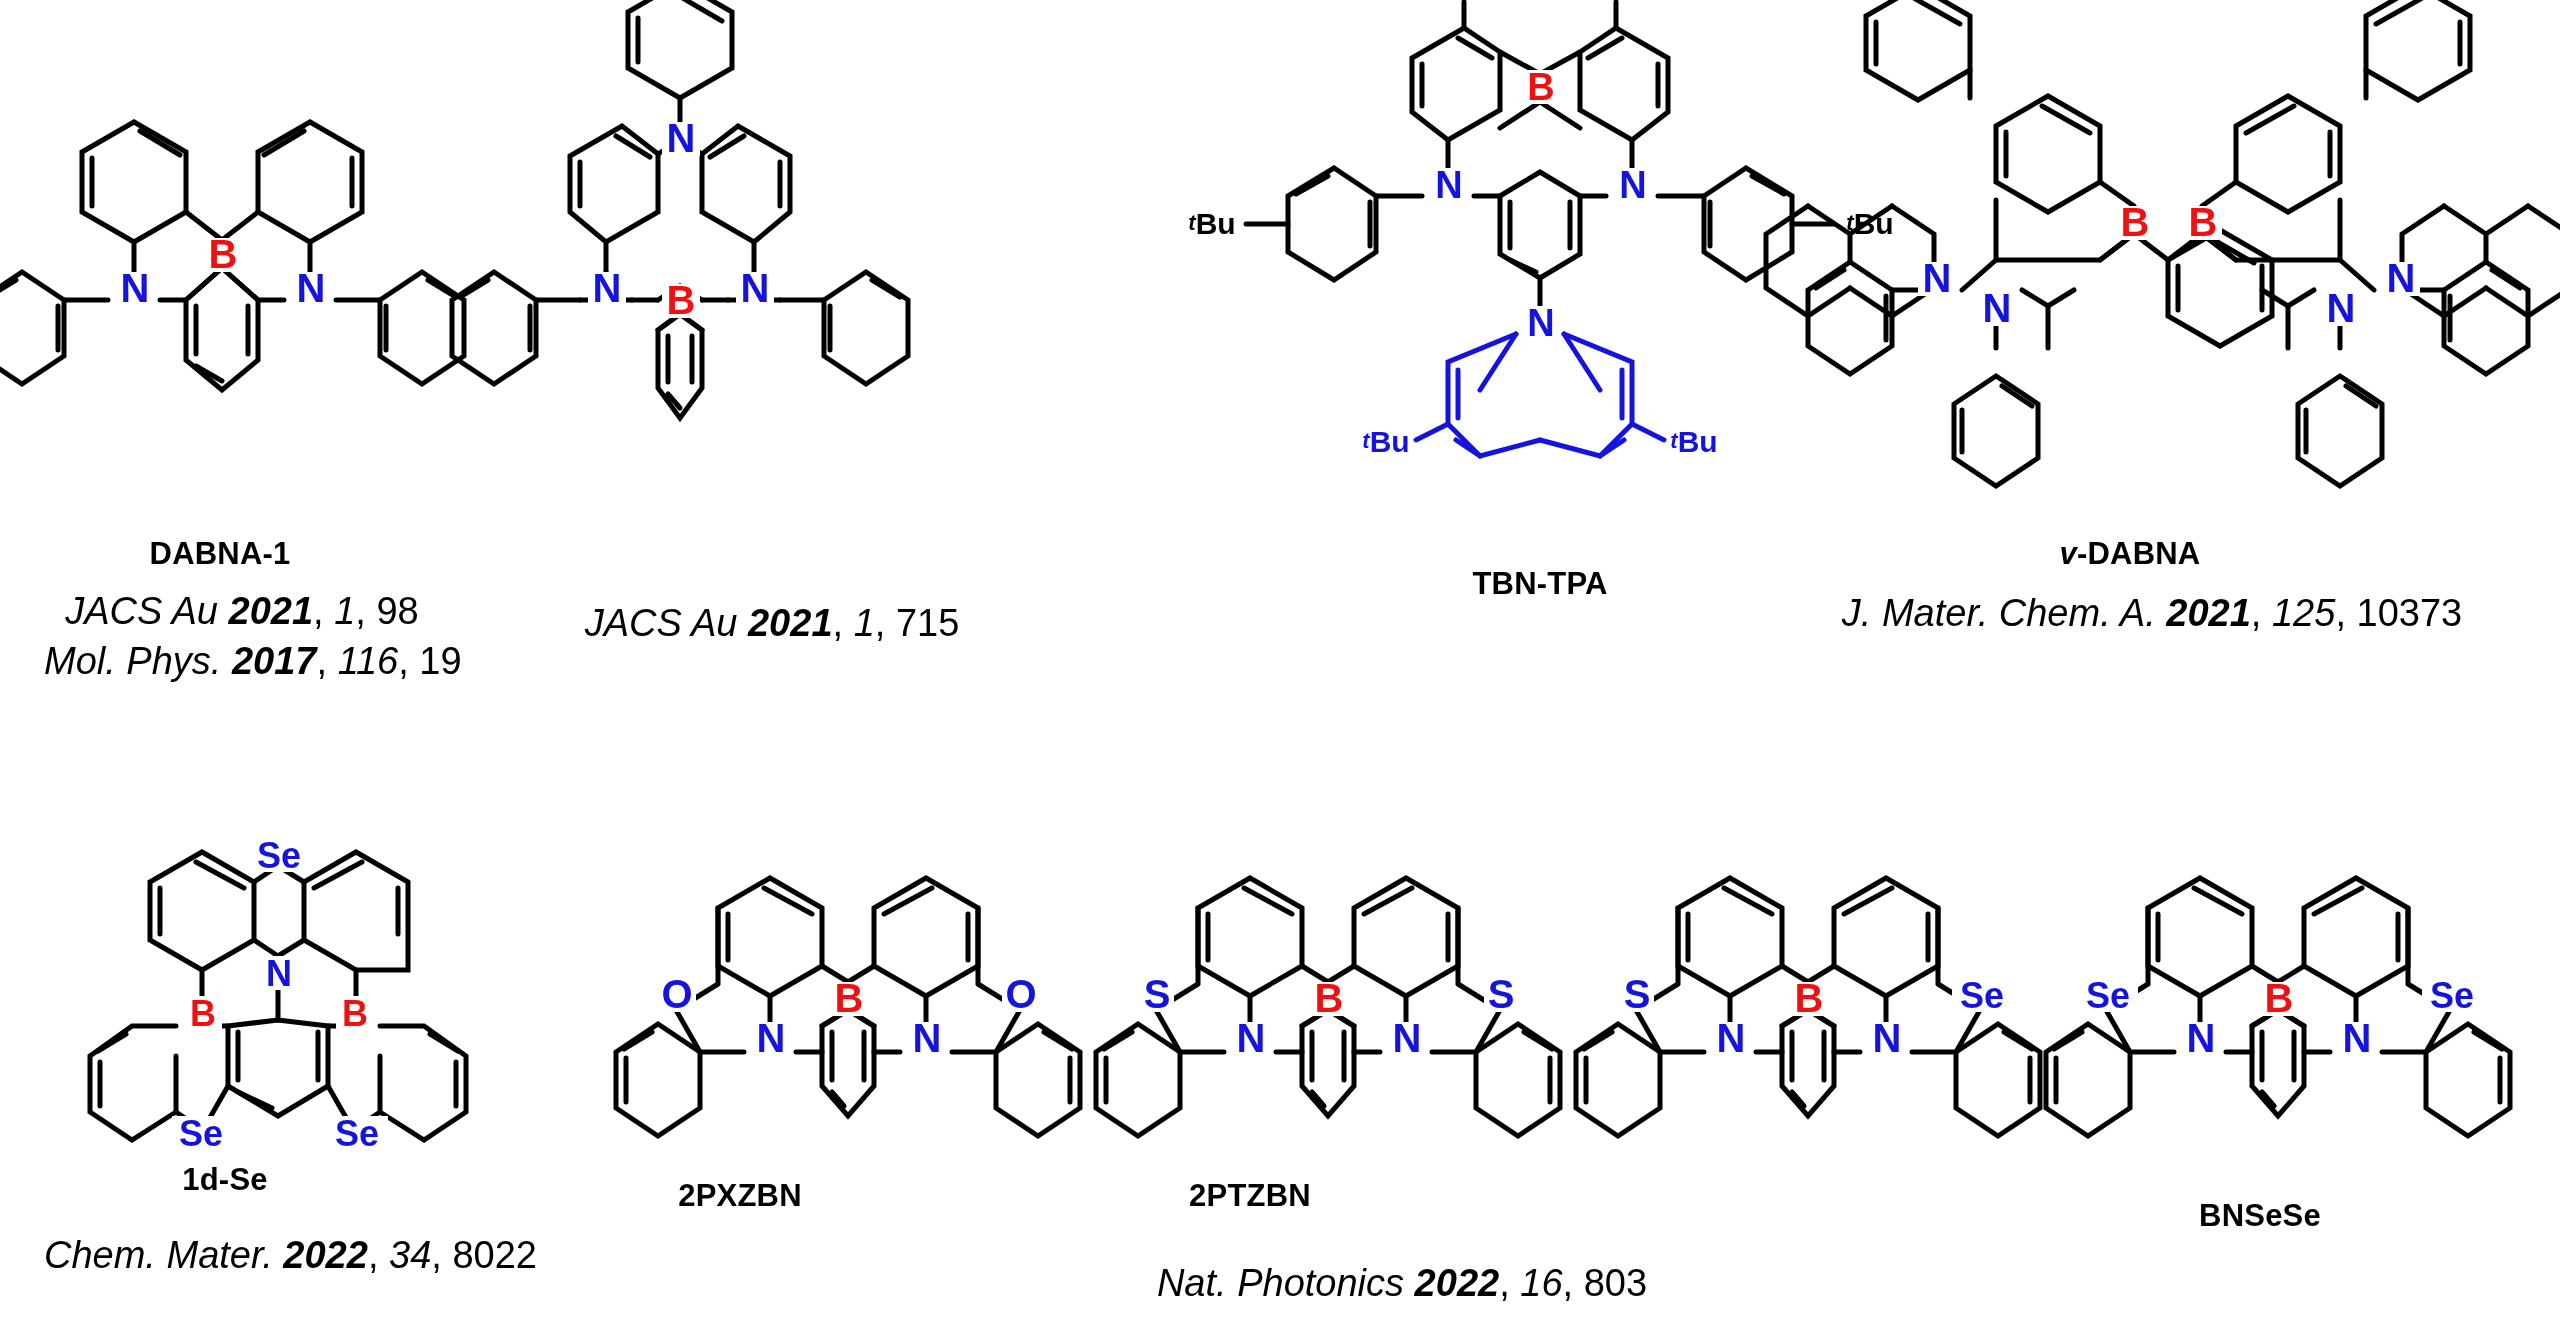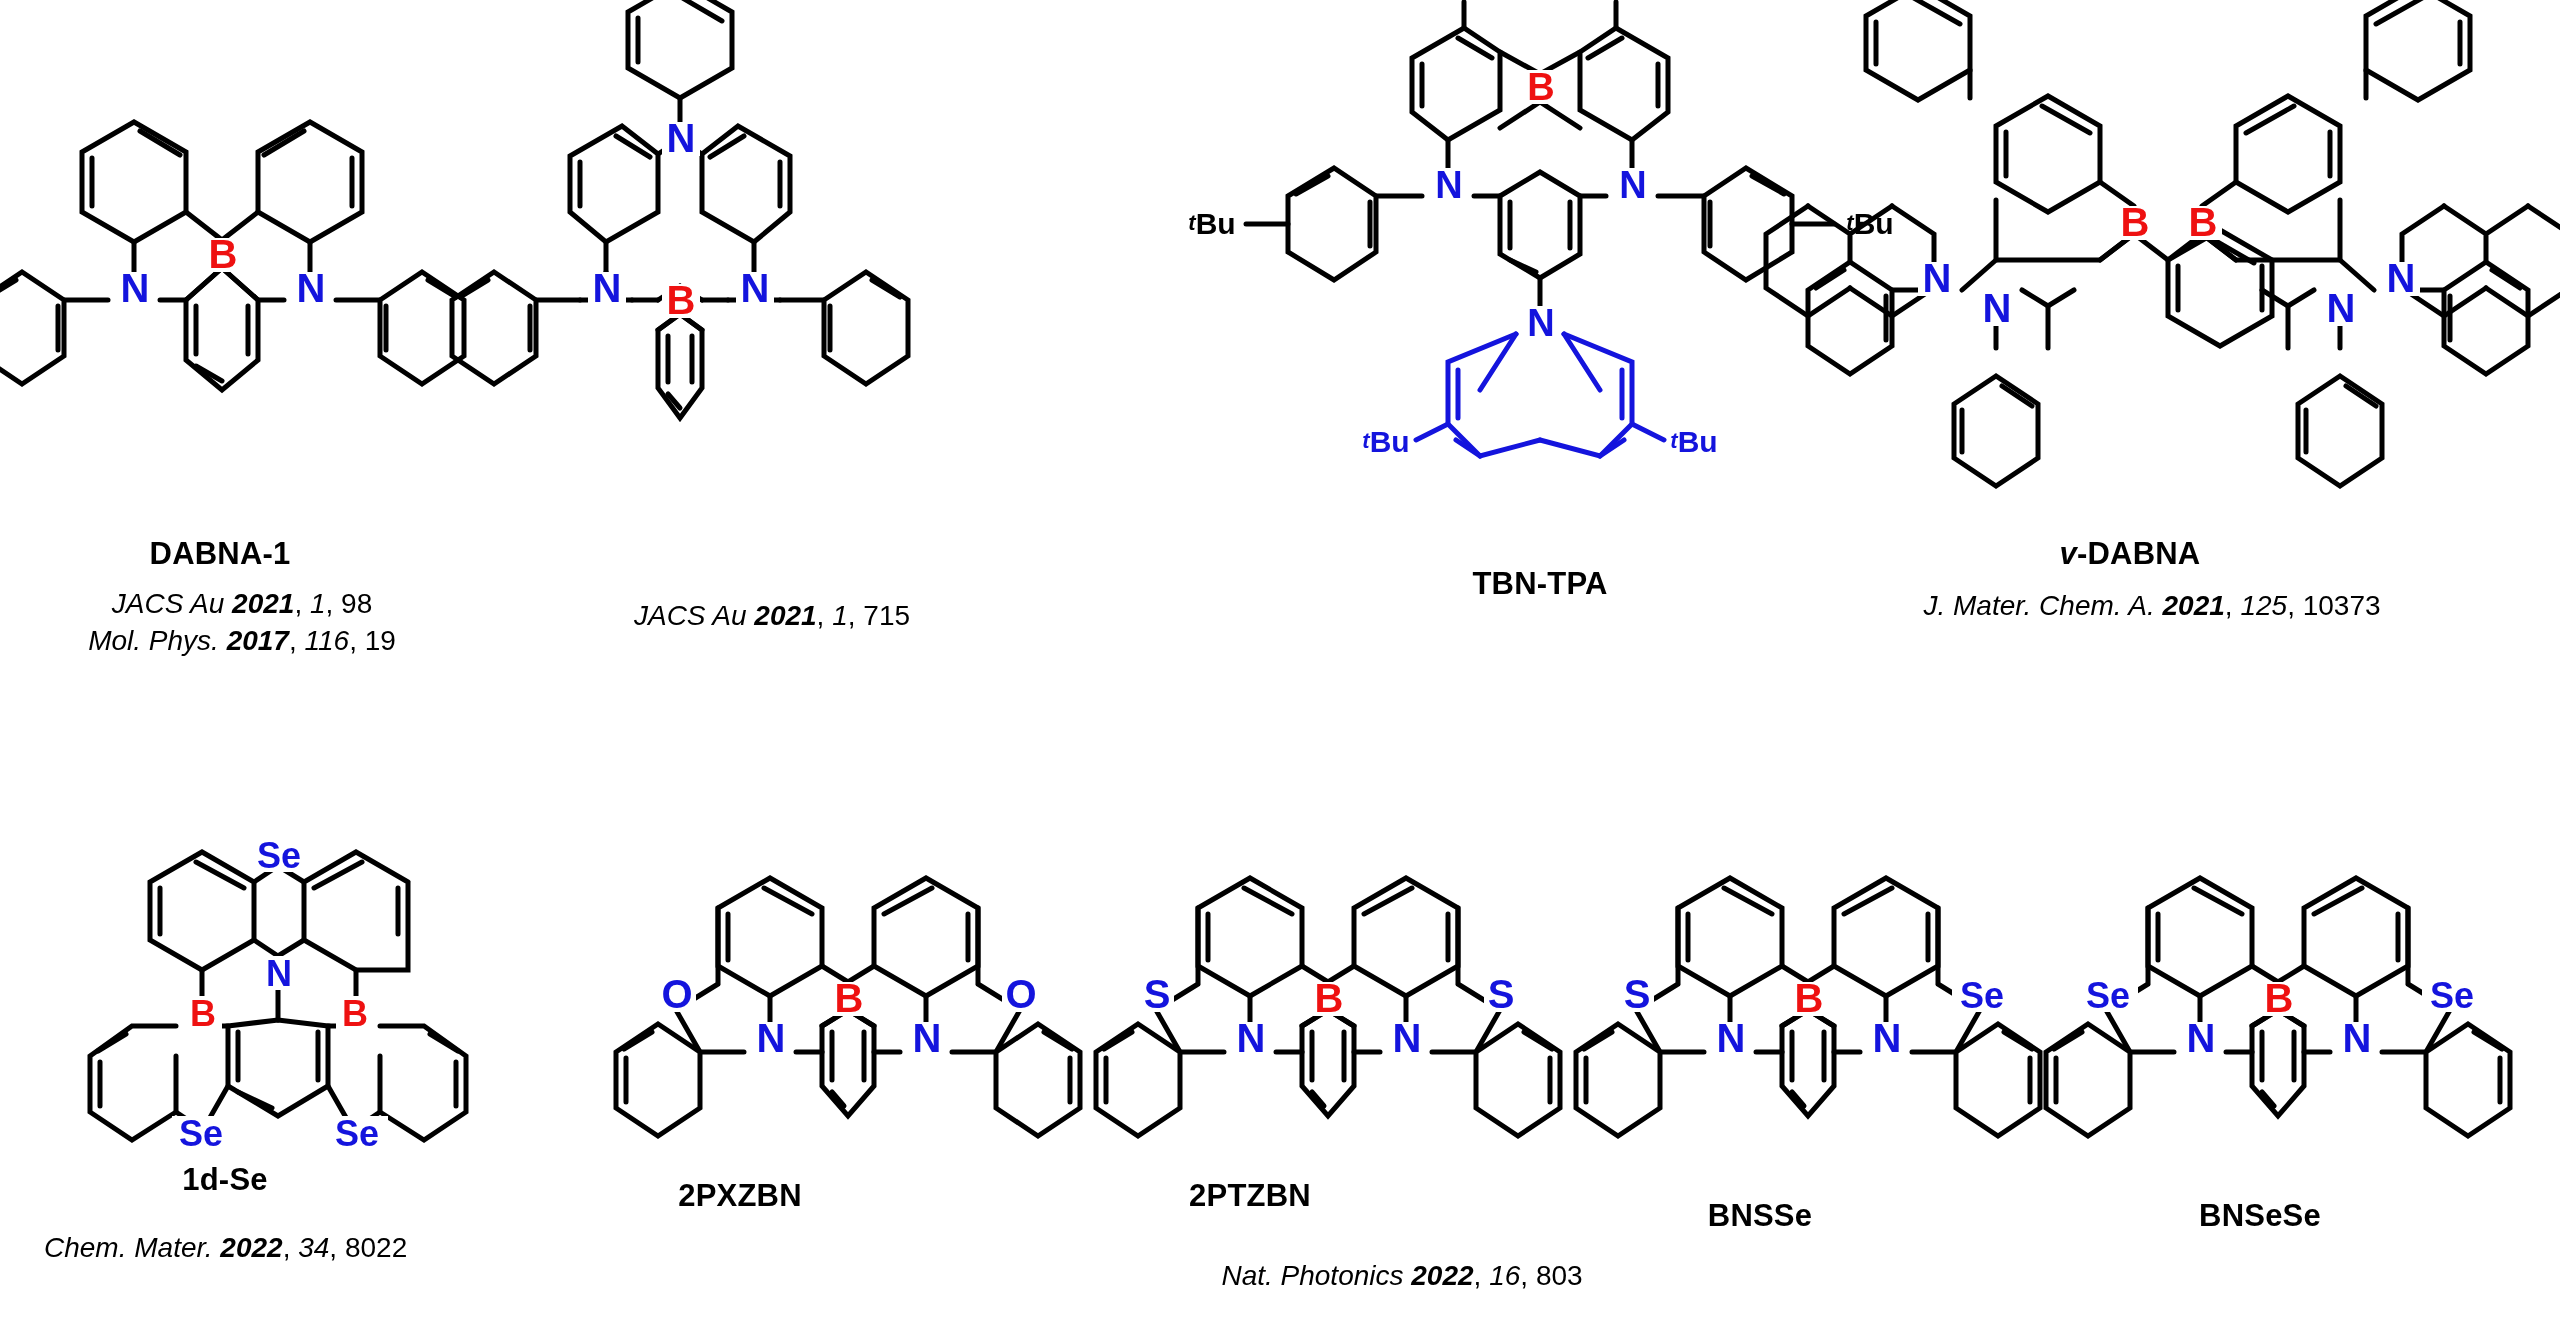--- a/index.html
+++ b/index.html
@@ -3,21 +3,21 @@
 <meta charset="utf-8">
 <style>
   html,body{margin:0;padding:0;background:#ffffff;}
   body{width:2560px;height:1333px;font-family:"Liberation Sans",sans-serif;overflow:hidden;position:relative;}
   #figure{position:relative;width:2560px;height:1333px;background:#fff;}
   .panel{position:absolute;}
   .struct{position:absolute;left:0;top:0;}
   .cap{position:absolute;text-align:center;white-space:nowrap;}
   .name{font-weight:bold;font-size:31px;color:#000;letter-spacing:.2px;}
   .name .it{font-style:italic;}
-  .ref{font-size:28px;font-style:italic;color:#000;white-space:nowrap;line-height:1.32;padding-left:44px;}
+  .ref{font-size:38px;font-style:italic;color:#000;white-space:nowrap;line-height:1.32;padding-left:44px;}
   .ref b{font-weight:bold;font-style:italic;}
   .ref .vol{font-style:italic;}
   .ref .pg{font-style:normal;}
   .ref .sep{font-style:normal;}
   .reflines{position:absolute;text-align:center;}
   svg{display:block;overflow:visible;}
   text{font-family:"Liberation Sans",sans-serif;font-weight:bold;}
 </style>
 </head>
 <body>
@@ -468,23 +468,20 @@
         <rect x="112" y="162" width="38" height="34" fill="#fff"></rect>
         <text x="131" y="192" text-anchor="middle" fill="#1414dd">N</text>
         <rect x="268" y="162" width="38" height="34" fill="#fff"></rect>
         <text x="287" y="192" text-anchor="middle" fill="#1414dd">N</text>
         <rect x="20" y="118" width="34" height="34" fill="#fff"></rect>
         <text x="37" y="148" text-anchor="middle" fill="#1414dd">S</text>
         <rect x="352" y="118" width="60" height="34" fill="#fff"></rect>
         <text x="382" y="148" text-anchor="middle" font-size="36" fill="#1414dd">Se</text>
       </g>
     </svg>
-    <div class="cap name" style="left:-90px;top:338px;width:500px;">
-      <span>BNSSe</span>
-    </div>
   </div>
 
   <div class="panel" style="left:2070px;top:860px;width:500px;height:310px;">
     <svg class="struct" width="500" height="310" viewBox="0 0 500 310">
       <g fill="none" stroke="#000" stroke-width="5" stroke-linecap="round">
         <path d="M78,48 L130,18 L182,48 L182,106 L130,136 L78,106 Z"></path>
         <path d="M88,54 L88,100 M124,28 L172,54"></path>
         <path d="M338,48 L286,18 L234,48 L234,106 L286,136 L338,106 Z"></path>
         <path d="M328,54 L328,100 M292,28 L244,54"></path>
         <path d="M182,106 L208,122 L234,106"></path>

